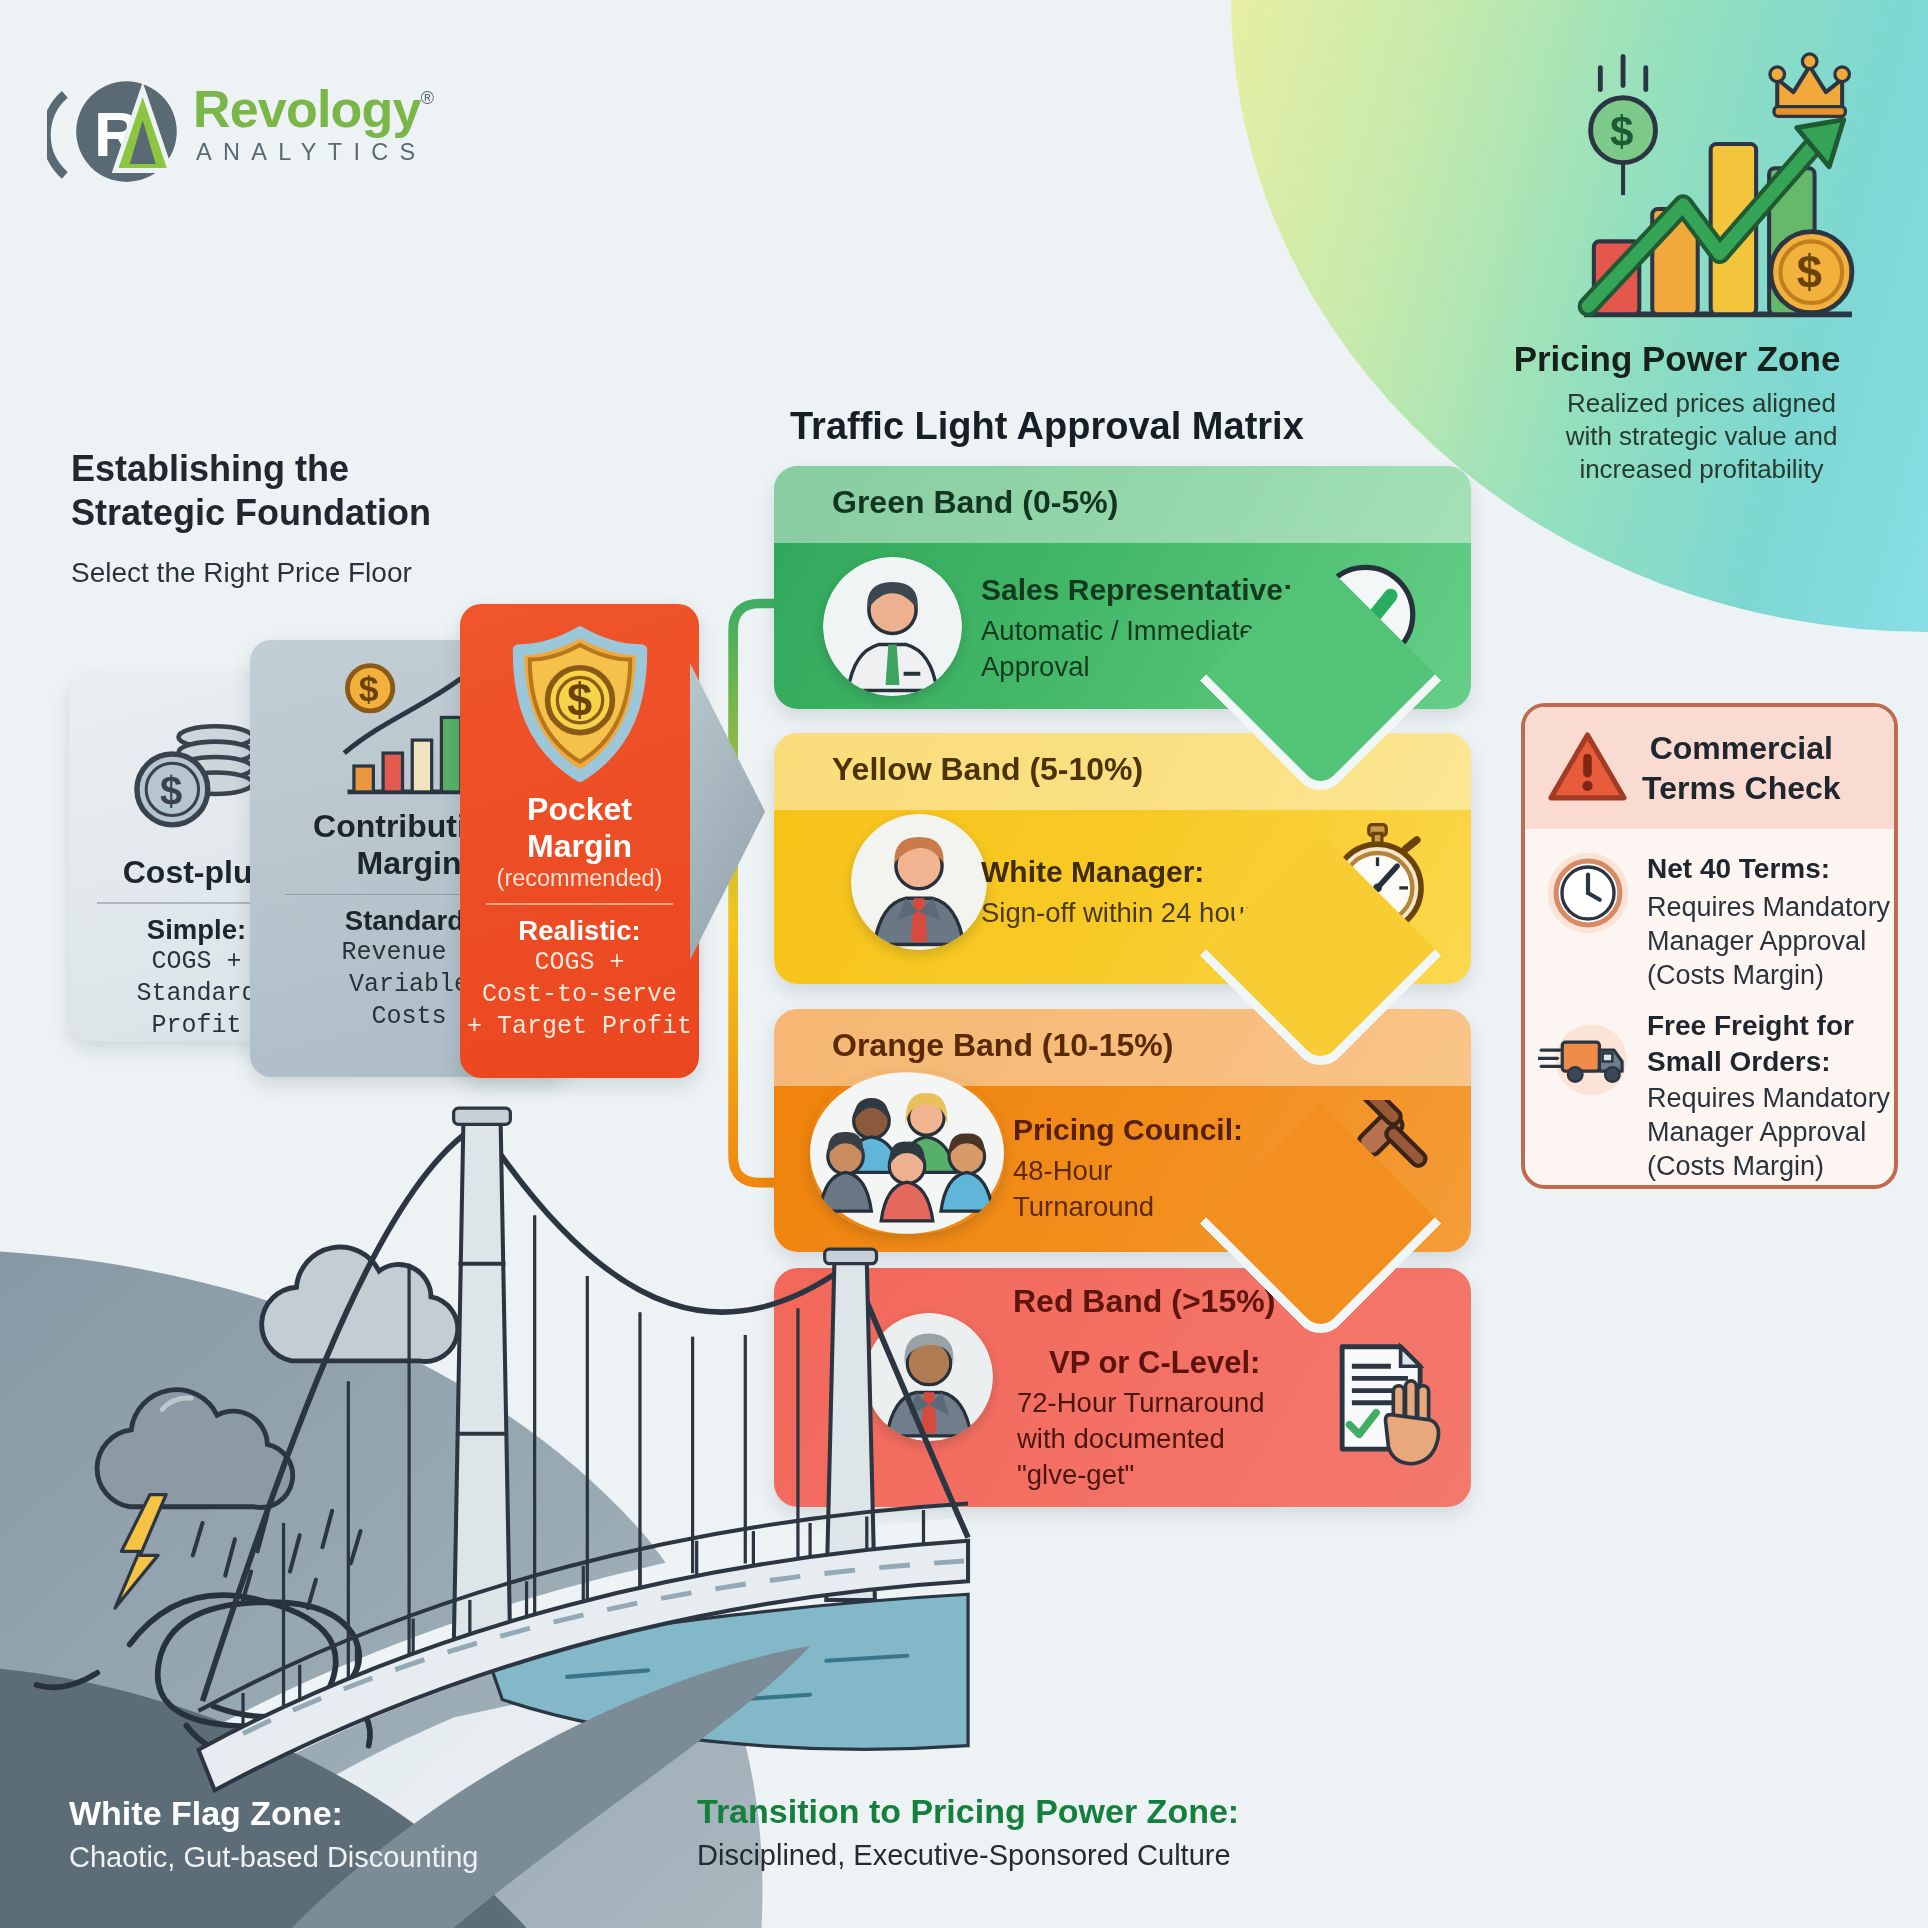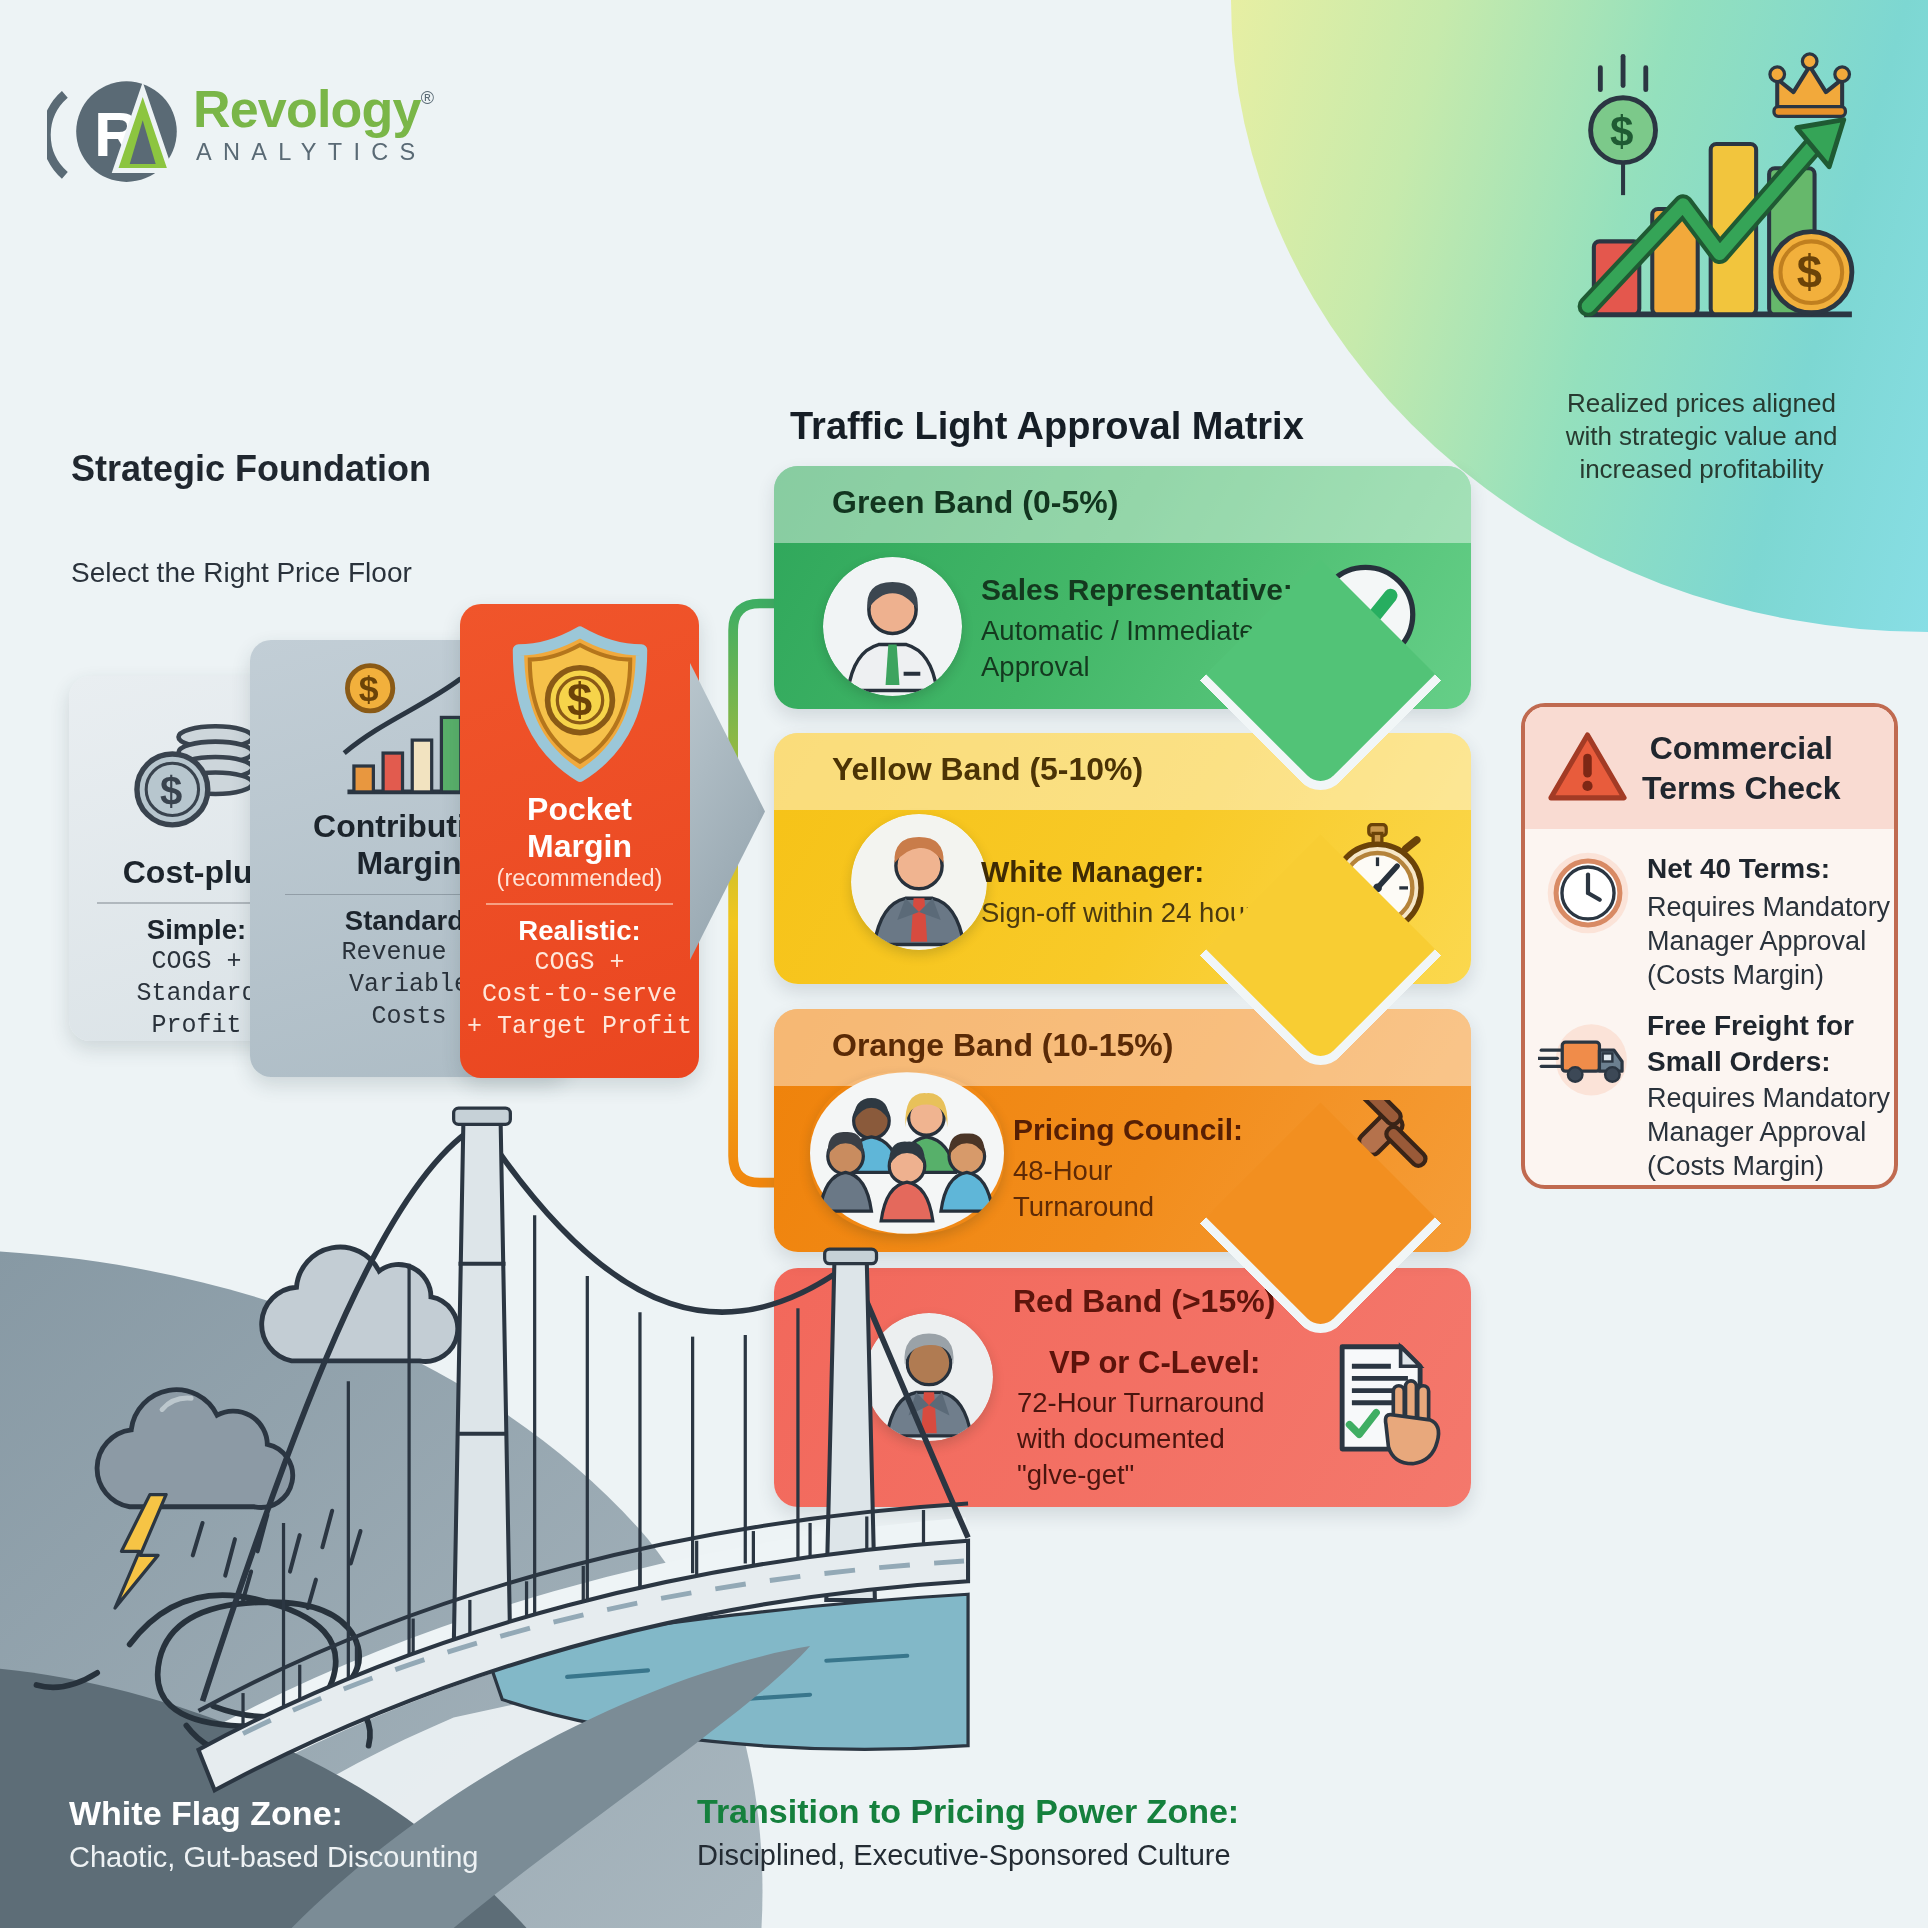--- a/index.html
+++ b/index.html
@@ -120,27 +120,29 @@
       <text x="42" y="124" font-size="52" font-weight="bold" fill="#1f5a33">$</text>
       <line x1="30" y1="28" x2="30" y2="55" stroke="#2b3642" stroke-width="6" stroke-linecap="round"></line>
       <line x1="58" y1="14" x2="58" y2="50" stroke="#2b3642" stroke-width="6" stroke-linecap="round"></line>
       <line x1="86" y1="28" x2="86" y2="55" stroke="#2b3642" stroke-width="6" stroke-linecap="round"></line>
       <line x1="58" y1="145" x2="58" y2="185" stroke="#2b3642" stroke-width="5"></line>
       <circle cx="290" cy="280" r="50" fill="#f2b03c" stroke="#2b3642" stroke-width="6"></circle>
       <circle cx="290" cy="280" r="38" fill="none" stroke="#c07f1f" stroke-width="5"></circle>
       <text x="272" y="300" font-size="56" font-weight="bold" fill="#6b4308">$</text>
     </svg>
   </div>
+  <div class="abs ppz-title">Pricing Power Zone</div>
   <div class="abs ppz-sub">
     <span style="display:block">Realized prices aligned</span>
     <span style="display:block">with strategic value and</span>
     <span style="display:block">increased profitability</span>
   </div>
 
   <div class="abs h-foundation">
+    <span style="display:block">Establishing the</span>
     <span style="display:block">Strategic Foundation</span>
   </div>
   <div class="abs h-foundation-sub">Select the Right Price Floor</div>
 
   <div class="abs card card1">
     <svg width="154" height="154" viewBox="0 0 100 100" style="margin-top:21px">
       <g stroke="#39434e" stroke-width="3" fill="#cdd6db">
         <ellipse cx="62" cy="26" rx="24" ry="7"></ellipse>
           <ellipse cx="62" cy="36" rx="24" ry="7"></ellipse>
         <ellipse cx="62" cy="46" rx="24" ry="7"></ellipse>

